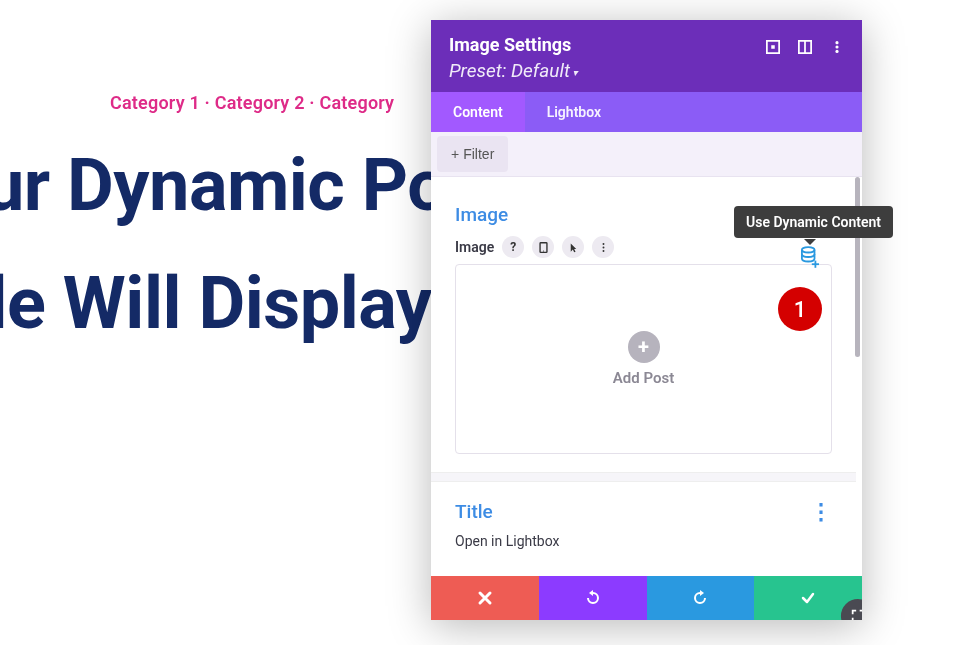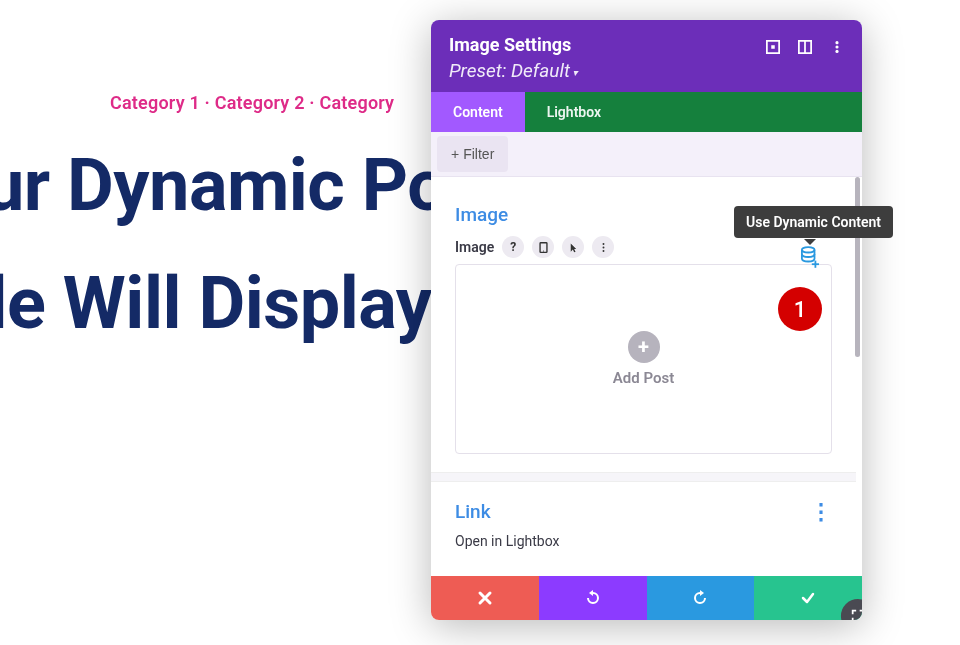--- a/index.html
+++ b/index.html
@@ -40,21 +40,21 @@
 
   
   .panel {
     position: absolute;
     left: 431px;
     top: 20px;
     width: 431px;
     height: 600px;
     background: #fff;
     box-shadow: 0 6px 40px rgba(0,0,0,0.28);
-    border-radius: 8px;
+    border-radius: 0;
     overflow: hidden;
     display: flex;
     flex-direction: column;
   }
 
   .panel-header {
     background: #6c2eb9;
     color: #fff;
     padding: 14px 18px 10px 18px;
     display: flex;
@@ -63,21 +63,21 @@
   .panel-header-left { flex: 1; }
   .panel-title { font-size: 18px; font-weight: 700; }
   .panel-preset { font-size: 19px; opacity: 0.9; margin-top: 4px; font-style: italic; }
   .panel-preset::after { content: " ▾"; font-size: 10px; position: relative; top: -1px; }
   .panel-header-icons { display: flex; gap: 18px; align-items: center; margin-top: 6px; }
   .hicon { width: 14px; height: 14px; display: inline-flex; align-items: center; justify-content: center; cursor: pointer; }
   .hicon svg { width: 14px; height: 14px; fill: #fff; }
 
   .tabs {
     display: flex;
-    background: #15803d;
+    background: #8b5cf6;
     color: #fff;
   }
   .tab {
     padding: 12px 22px;
     font-size: 14px;
     font-weight: 600;
     cursor: pointer;
     color: rgba(255,255,255,0.92);
   }
   .tab.active {
@@ -343,21 +343,21 @@
       <div class="upload-box">
         <div class="plus-circ">+</div>
         <div class="upload-text">Add Post</div>
       </div>
     </div>
 
     <div class="divider"></div>
 
     <div class="link-section">
       <div class="section-head">
-        <div class="section-title">Link</div>
+        <div class="section-title">Title</div>
         <div class="kebab">⋮</div>
       </div>
       <div class="link-field">Open in Lightbox</div>
     </div>
   </div>
 
   <div class="panel-footer">
     <div class="fbtn close">
       <svg viewBox="0 0 16 16">
           <path d="M3 3 L13 13 M13 3 L3 13" stroke="#fff" stroke-width="3" stroke-linecap="round"></path>

